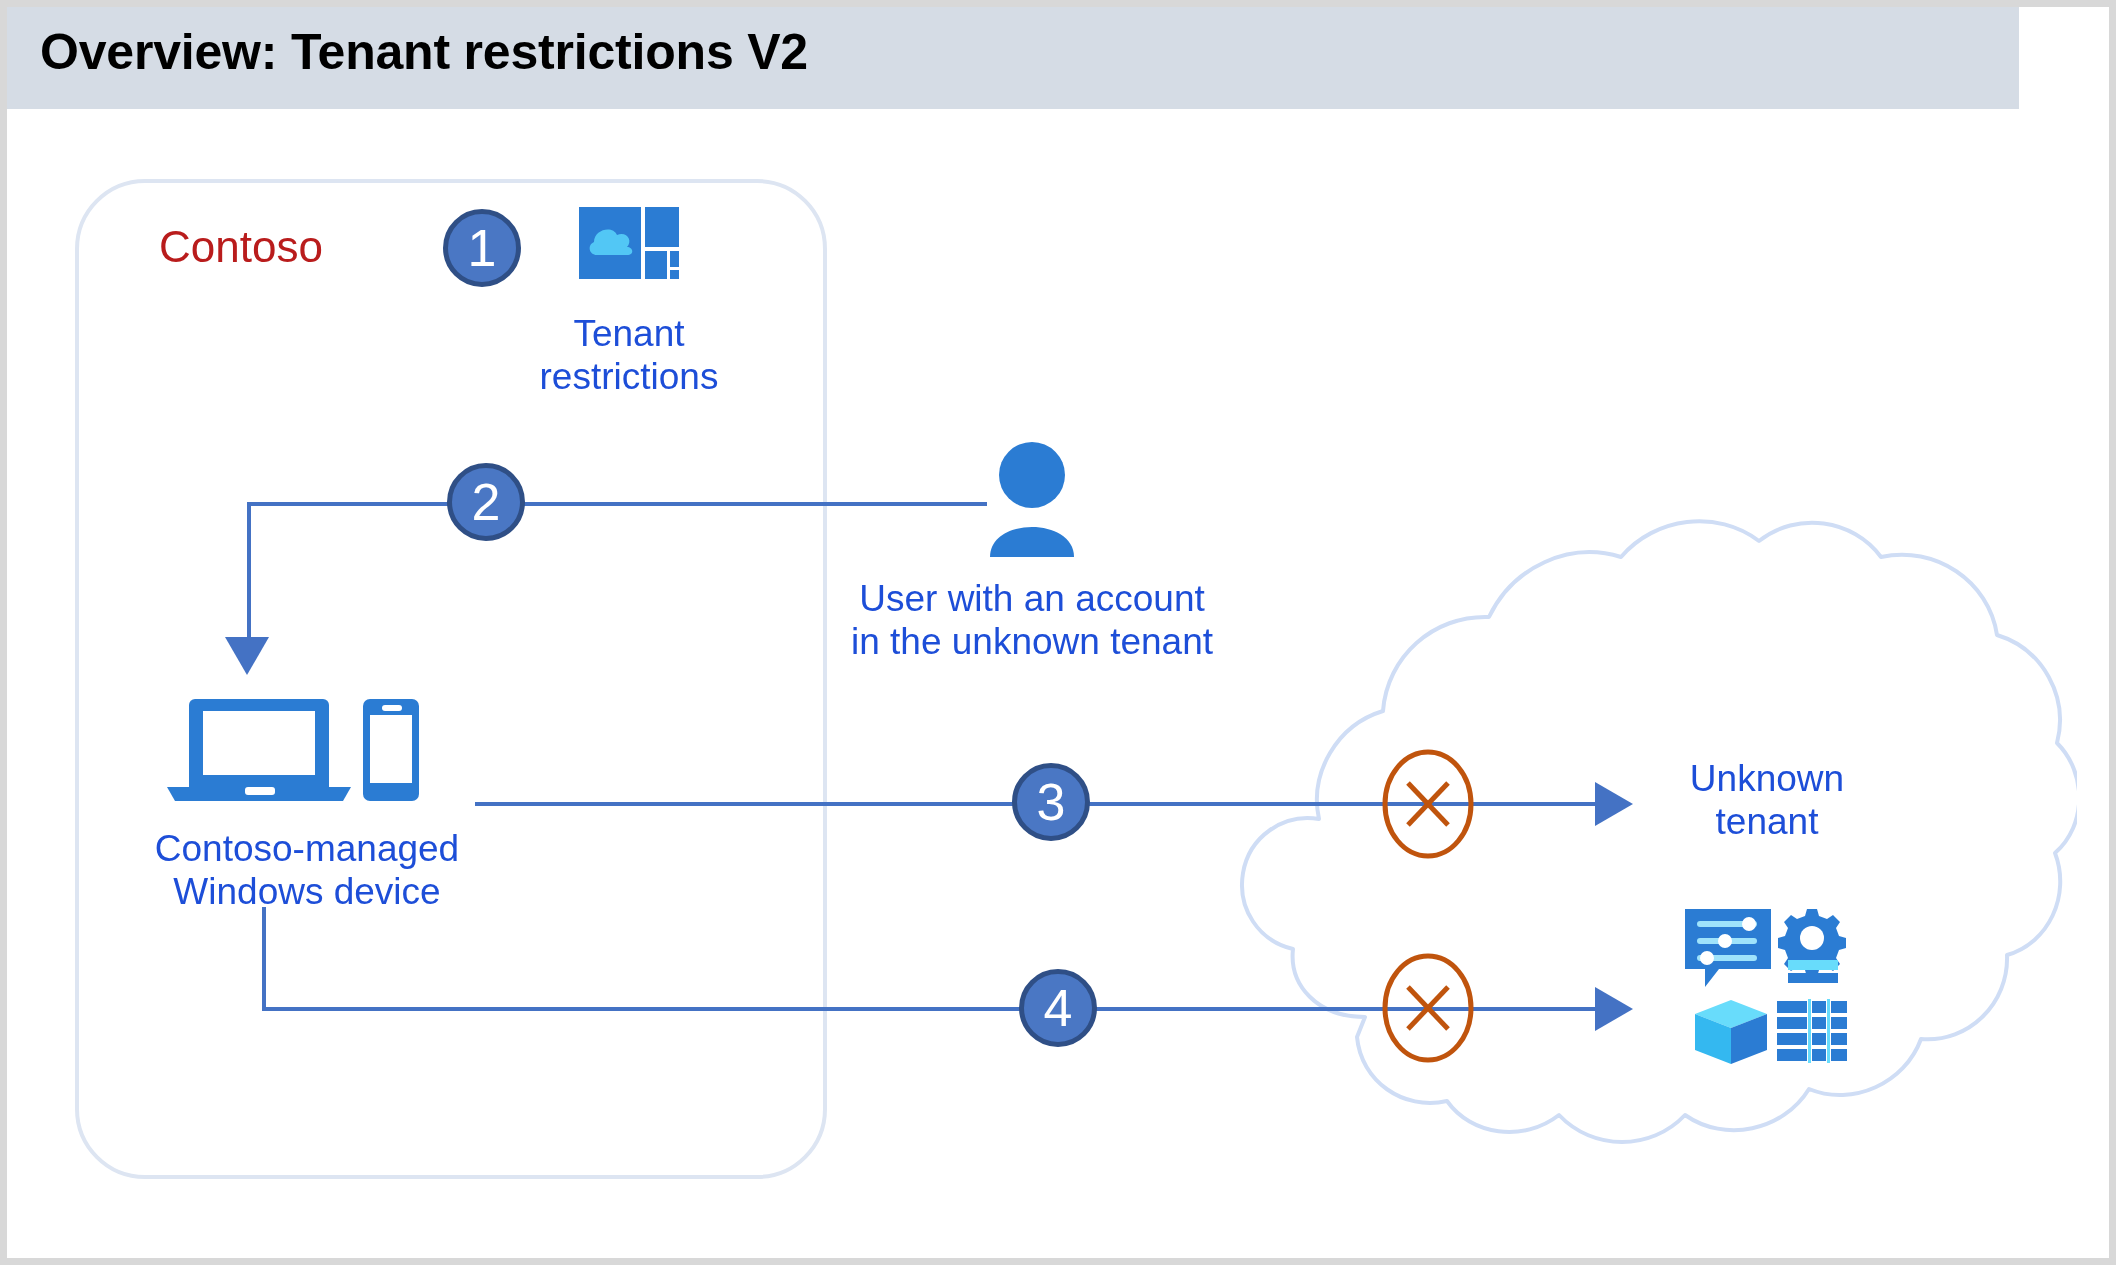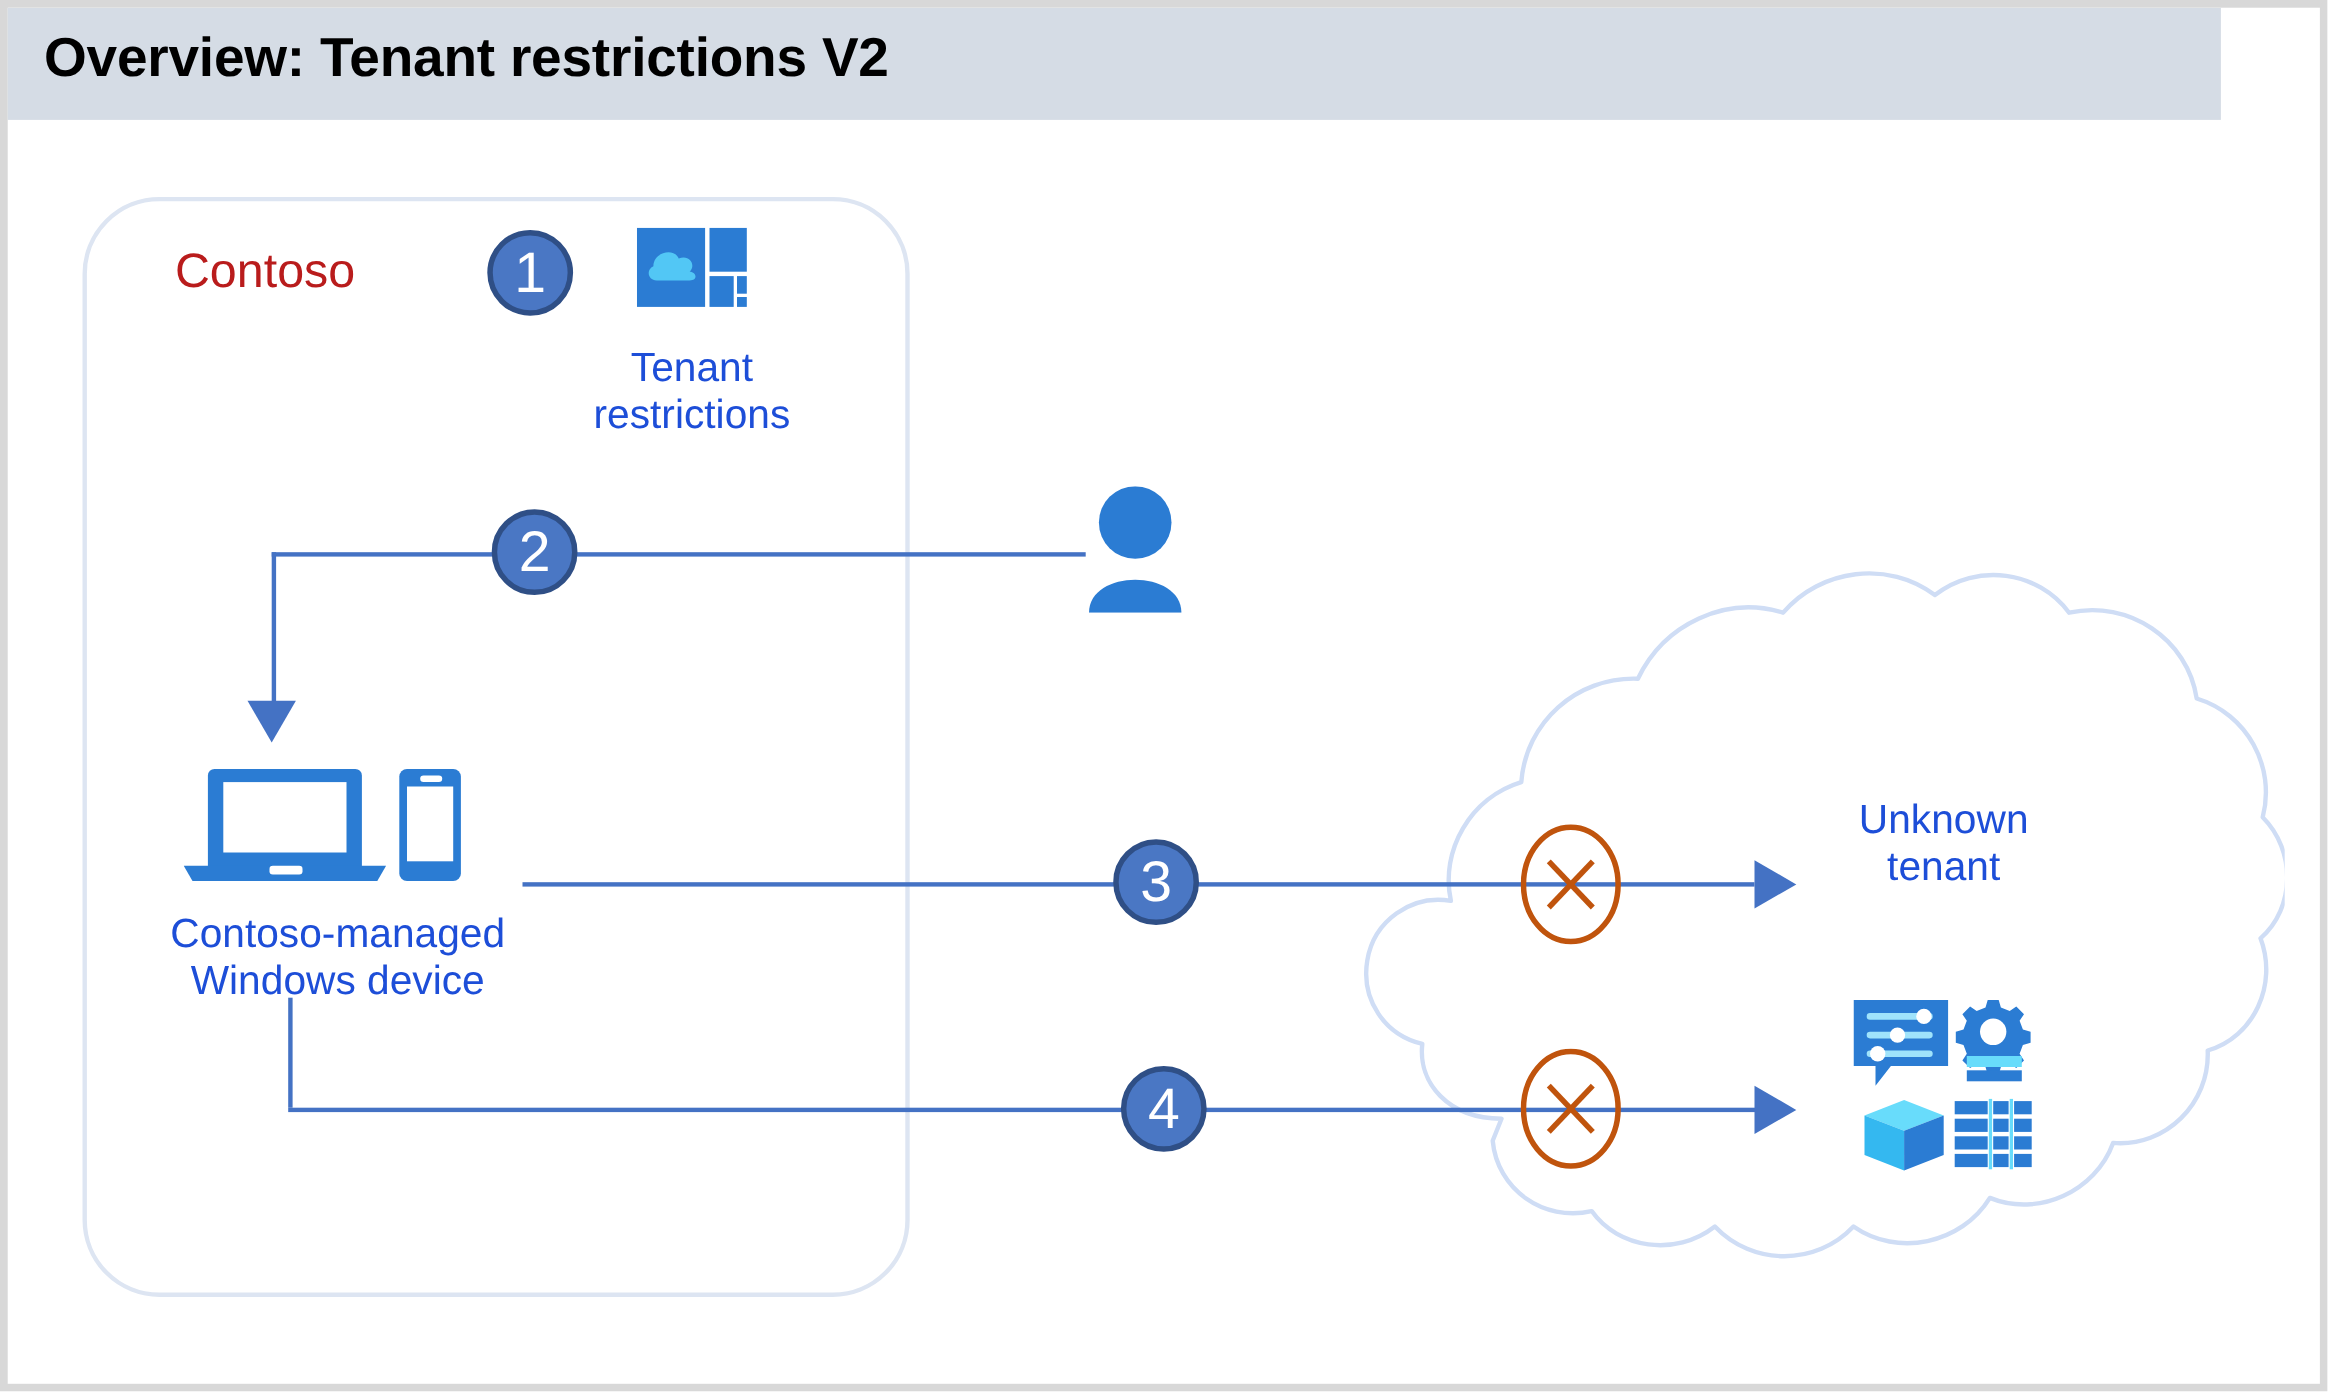--- a/index.html
+++ b/index.html
@@ -182,20 +182,22 @@
 
   <div class="caption" style="left:472px; top:305px; width:300px;">Tenant
 restrictions</div>
 
   <div class="icon-box" style="left:975px; top:435px; width:100px; height:115px;">
     <svg viewBox="0 0 100 115" width="100" height="115">
       <circle cx="50" cy="33" r="33" fill="#2b7cd3"></circle>
       <path d="M 8 115 C 8 75 92 75 92 115 Z" fill="#2b7cd3"></path>
     </svg>
   </div>
+  <div class="caption" style="left:770px; top:570px; width:510px;">User with an account
+in the unknown tenant</div>
 
   <div class="line-h" style="left:240px; top:495px; width:740px;"></div>
 
   <div class="line-v" style="left:240px; top:495px; height:140px;"></div>
   <div class="arrow-down" style="left:218px; top:630px;"></div>
 
   <div class="step-circle" style="left:440px; top:456px;">2</div>
 
   <div class="icon-box" style="left:160px; top:690px; width:270px; height:110px;">
     <svg viewBox="0 0 270 110" width="270" height="110">
@@ -217,21 +219,21 @@
   <div class="arrow-right" style="left:1588px; top:775px;"></div>
 
   <svg class="block-x" style="left:1375px; top:742px;" viewBox="0 0 92 110">
     <ellipse cx="46" cy="55" rx="43" ry="52" fill="none" stroke="#c0540d" stroke-width="5"></ellipse>
     <line x1="26" y1="34" x2="66" y2="76" stroke="#c0540d" stroke-width="5"></line>
     <line x1="66" y1="34" x2="26" y2="76" stroke="#c0540d" stroke-width="5"></line>
   </svg>
 
   <div class="step-circle" style="left:1005px; top:756px;">3</div>
 
-  <div class="caption" style="left:1610px; top:716px; width:300px;">Unknown
+  <div class="caption" style="left:1610px; top:750px; width:300px;">Unknown
 tenant</div>
 
   <div class="line-v" style="left:255px; top:900px; height:100px;"></div>
   <div class="line-h" style="left:255px; top:1000px; width:1335px;"></div>
   <div class="arrow-right" style="left:1588px; top:980px;"></div>
 
   <svg class="block-x" style="left:1375px; top:946px;" viewBox="0 0 92 110">
     <ellipse cx="46" cy="55" rx="43" ry="52" fill="none" stroke="#c0540d" stroke-width="5"></ellipse>
     <line x1="26" y1="34" x2="66" y2="76" stroke="#c0540d" stroke-width="5"></line>
     <line x1="66" y1="34" x2="26" y2="76" stroke="#c0540d" stroke-width="5"></line>

